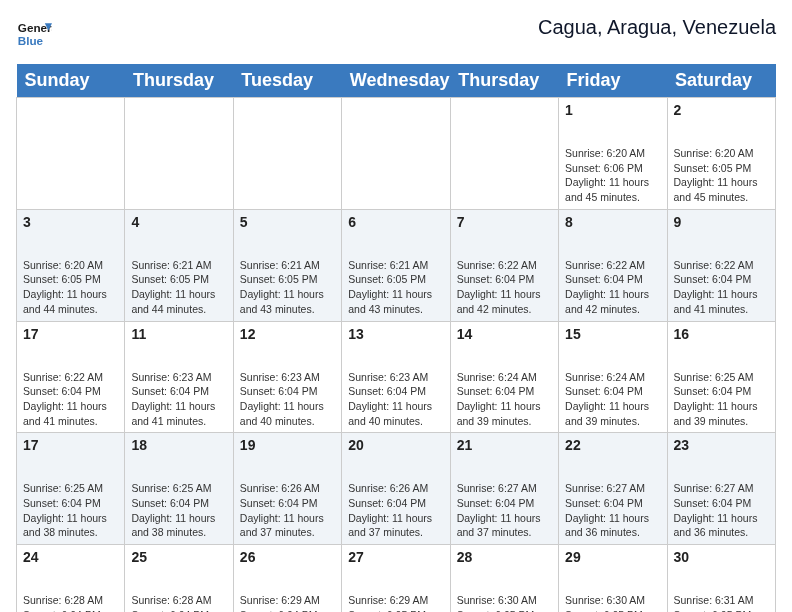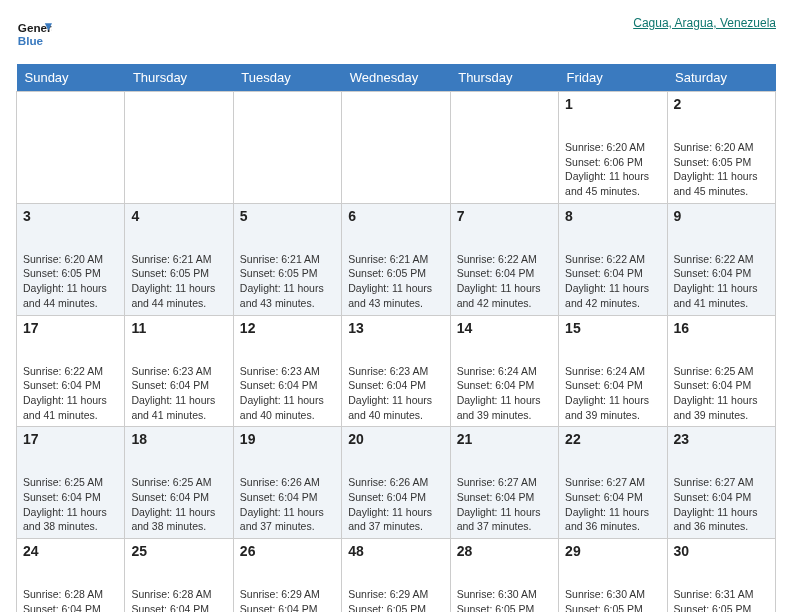--- a/index.html
+++ b/index.html
@@ -27,36 +27,35 @@
     }
     .title-area {
       text-align: right;
     }
     .month-title {
       font-size: 36px;
       font-weight: normal;
       color: #222;
     }
     .location-title {
-      font-size: 12px;
-      color: #0f766e;
-      text-decoration: underline;
+      font-size: 20px;
+      color: #0f172a;
     }
     table {
       width: 100%;
       border-collapse: collapse;
       table-layout: fixed;
     }
     th {
       background-color: #3a7abf;
       color: #fff;
       text-align: left;
       padding: 6px 8px;
-      font-size: 13px;
-      font-weight: normal;
+      font-size: 18px;
+      font-weight: bold;
     }
     td {
       border: 1px solid #ccc;
       vertical-align: top;
       padding: 4px 6px;
       font-size: 11px;
       color: #333;
       height: 88px;
     }
     td.empty {
@@ -226,21 +225,21 @@
         </td>
         <td>
           <span class="day-number">25</span>
           <div class="day-info">Sunrise: 6:28 AM<br>Sunset: 6:04 PM<br>Daylight: 11 hours and 35 minutes.</div>
         </td>
         <td>
           <span class="day-number">26</span>
           <div class="day-info">Sunrise: 6:29 AM<br>Sunset: 6:04 PM<br>Daylight: 11 hours and 35 minutes.</div>
         </td>
         <td>
-          <span class="day-number">48</span>
+          <span class="day-number">27</span>
           <div class="day-info">Sunrise: 6:29 AM<br>Sunset: 6:05 PM<br>Daylight: 11 hours and 35 minutes.</div>
         </td>
         <td>
           <span class="day-number">28</span>
           <div class="day-info">Sunrise: 6:30 AM<br>Sunset: 6:05 PM<br>Daylight: 11 hours and 35 minutes.</div>
         </td>
         <td>
           <span class="day-number">29</span>
           <div class="day-info">Sunrise: 6:30 AM<br>Sunset: 6:05 PM<br>Daylight: 11 hours and 34 minutes.</div>
         </td>

